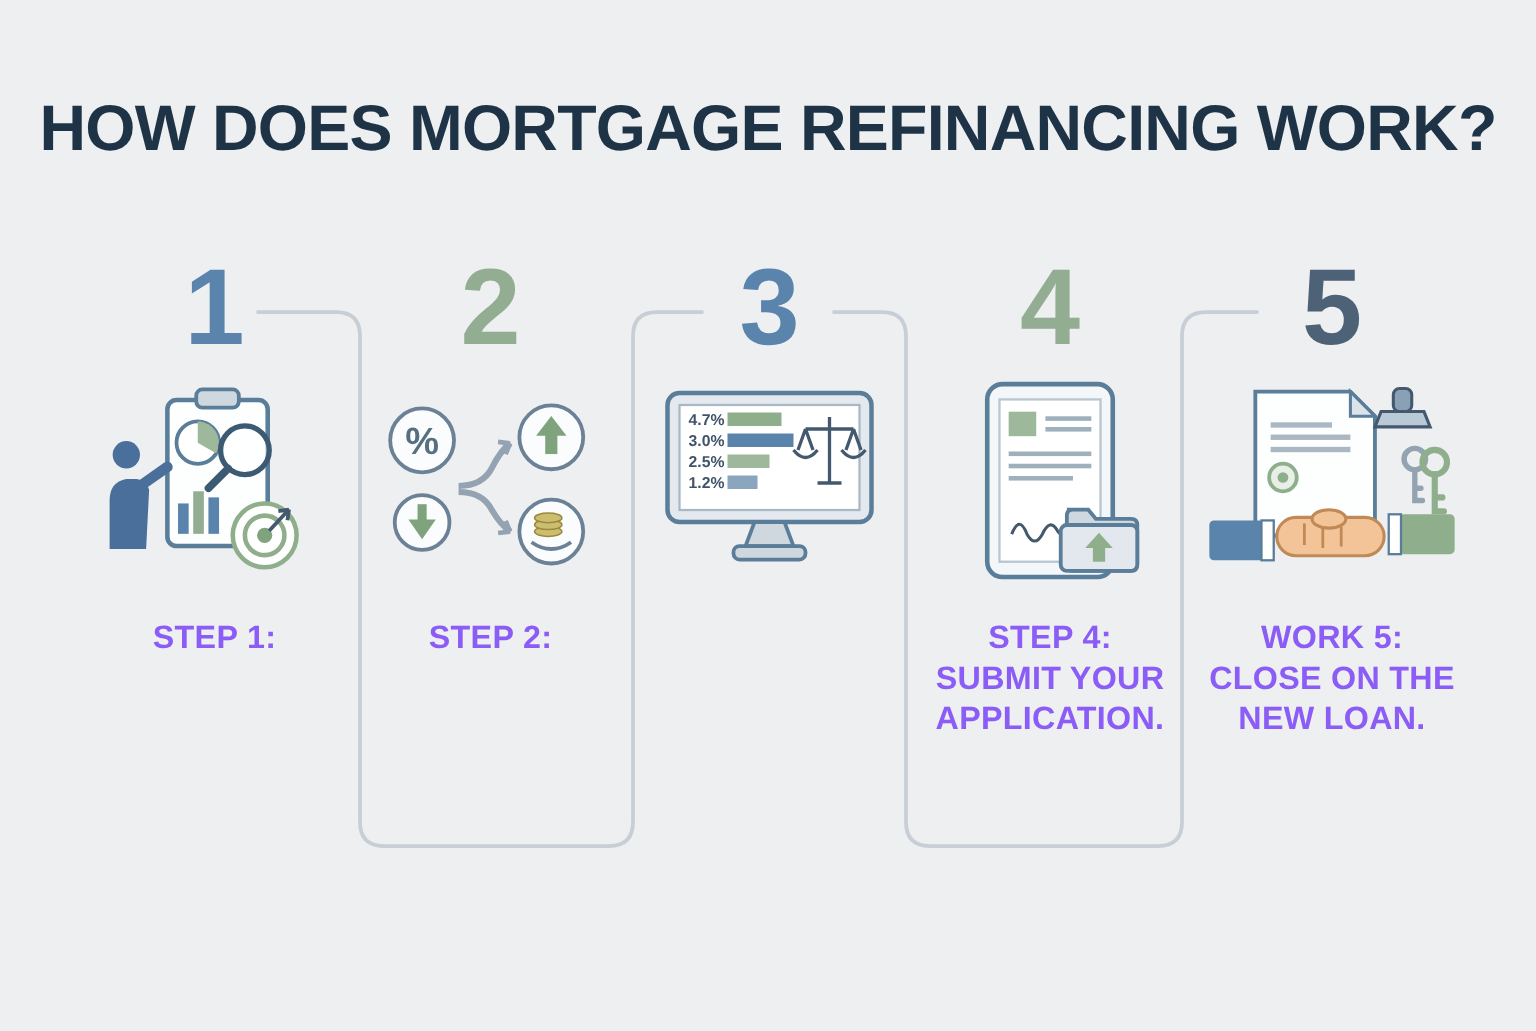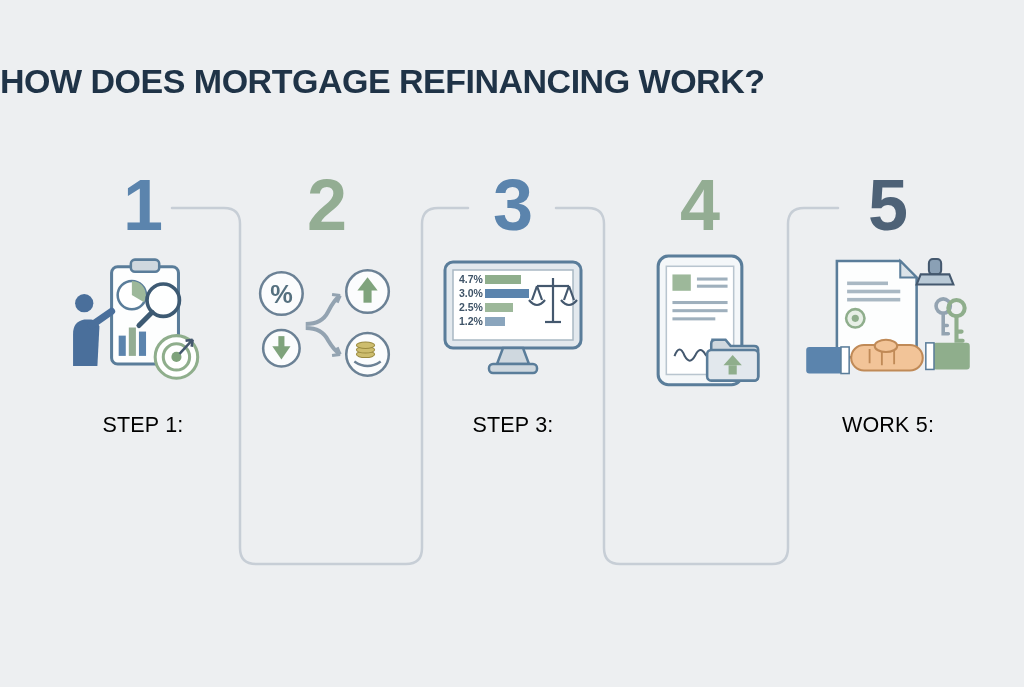--- a/index.html
+++ b/index.html
@@ -5,43 +5,43 @@
   html,body{margin:0;padding:0;}
   body{
     width:1024px;height:687px;
     background:#edeff1;
     font-family:"Liberation Sans","DejaVu Sans",sans-serif;
     position:relative;overflow:hidden;
   }
   .canvas{position:absolute;inset:0;}
   .title{
     position:absolute;top:62px;left:0;width:1024px;
-    text-align:left;
-    font-size:34px;font-weight:bold;letter-spacing:-0.5px;
+    text-align:center;
+    font-size:43px;font-weight:bold;letter-spacing:-0.5px;
     color:#1f3347;
   }
   .connector{position:absolute;inset:0;z-index:0;}
   .col{
     position:absolute;top:162px;width:190px;
     text-align:center;z-index:1;
   }
   .col-1{left:48px;}
   .col-2{left:232px;}
   .col-3{left:418px;}
   .col-4{left:605px;}
   .col-5{left:793px;}
   .num{
     font-size:72px;font-weight:bold;line-height:86px;height:88px;
   }
   .icon{
     height:152px;display:flex;align-items:center;justify-content:center;
   }
   .label{
     margin-top:10px;
-    color:#000000;font-weight:normal;font-size:21.5px;line-height:27px;
+    color:#8b5cf6;font-weight:bold;font-size:21.5px;line-height:27px;
     letter-spacing:0.2px;
   }
   .label .lines{white-space:pre-line;}
 </style>
 </head>
 <body>
 
 <div class="canvas">
 
   <svg class="connector" width="1024" height="687" viewBox="0 0 1024 687">
@@ -118,20 +118,21 @@
         <g>
           <circle cx="115" cy="88" r="21" fill="#fbfcfd" stroke="#6b8195" stroke-width="2.5"></circle>
           <ellipse cx="113" cy="88" rx="9" ry="3.2" fill="#cdbd6e" stroke="#9a8a3f" stroke-width="1"></ellipse>
           <ellipse cx="113" cy="83.5" rx="9" ry="3.2" fill="#cdbd6e" stroke="#9a8a3f" stroke-width="1"></ellipse>
           <ellipse cx="113" cy="79" rx="9" ry="3.2" fill="#cdbd6e" stroke="#9a8a3f" stroke-width="1"></ellipse>
           <path d="M102 95 q13 9 26 0" stroke="#6b8195" stroke-width="2.5" fill="none"></path>
         </g>
       </svg>
     </div>
     <div class="label">
+      <div>STEP 2:</div>
     </div>
   </div>
 
   <div class="col col-3">
     <div class="num" style="color: rgb(91, 132, 173);">3</div>
     <div class="icon">
       <svg width="160" height="140" viewBox="0 0 160 140">
         <g>
           <rect x="12" y="6" width="136" height="86" rx="8" fill="#e3e9ee" stroke="#5a7d9a" stroke-width="3"></rect>
           <rect x="20" y="14" width="120" height="70" fill="#ffffff" stroke="#a9b8c3" stroke-width="1.5"></rect>
@@ -153,21 +154,20 @@
         <g stroke="#44586e" stroke-width="2.2" fill="none">
           <line x1="120" y1="22" x2="120" y2="66"></line>
           <line x1="104" y1="30" x2="136" y2="30"></line>
           <path d="M104 30 L99 44 M104 30 L109 44 M96 44 q8 10 16 0"></path>
           <path d="M136 30 L131 44 M136 30 L141 44 M128 44 q8 10 16 0"></path>
           <line x1="112" y1="66" x2="128" y2="66"></line>
         </g>
       </svg>
     </div>
     <div class="label">
-      <div>STEP 3:</div>
     </div>
   </div>
 
   <div class="col col-4">
     <div class="num" style="color: rgb(147, 173, 147);">4</div>
     <div class="icon">
       <svg width="134" height="148" viewBox="0 0 130 145">
         <g>
           <rect x="24" y="4" width="82" height="126" rx="10" fill="#f4f7f9" stroke="#5a7d9a" stroke-width="3"></rect>
           <rect x="32" y="14" width="66" height="106" fill="#ffffff" stroke="#b9c5cf" stroke-width="1.5"></rect>
@@ -180,20 +180,25 @@
           <path d="M40 102 q5 -13 10 0 q5 9 10 0 q5 -11 10 -2 q5 7 12 -2" stroke="#44586e" stroke-width="2" fill="none"></path>
         </g>
         <g>
           <path d="M76 86 h14 l5 6 h23 q4 0 4 4 v26 q0 4 -4 4 h-38 q-4 0 -4 -4 v-32 q0 -4 4 -4 z" fill="#cfd8df" stroke="#5a7d9a" stroke-width="2.5"></path>
           <rect x="72" y="96" width="50" height="30" rx="4" fill="#e2e8ed" stroke="#5a7d9a" stroke-width="2.5"></rect>
           <path d="M97 101 L106 111 L88 111 Z" fill="#8fae8c"></path>
           <rect x="93" y="111" width="8" height="9" fill="#8fae8c"></rect>
         </g>
       </svg>
     </div>
+    <div class="label">
+      <div>STEP 4:</div>
+      <div class="lines">SUBMIT YOUR
+APPLICATION.</div>
+    </div>
   </div>
 
   <div class="col col-5">
     <div class="num" style="color: rgb(78, 98, 119);">5</div>
     <div class="icon">
       <svg width="164" height="138" viewBox="0 0 160 135">
         <g>
           <path d="M30 4 h62 l16 16 v78 h-78 z" fill="#fdfefe" stroke="#5a7d9a" stroke-width="2.5"></path>
           <path d="M92 4 l16 16 h-16 z" fill="#dbe3e9" stroke="#5a7d9a" stroke-width="2"></path>
           <rect x="40" y="24" width="40" height="3.5" fill="#a9b8c3"></rect>
@@ -218,16 +223,18 @@
           <rect x="124" y="84" width="36" height="26" rx="3" fill="#8fae8c"></rect>
           <rect x="117" y="84" width="8" height="26" fill="#ffffff" stroke="#5a7d9a" stroke-width="1.5"></rect>
           <rect x="44" y="86" width="70" height="25" rx="12.5" fill="#f2c498" stroke="#c08a57" stroke-width="2"></rect>
           <ellipse cx="78" cy="87" rx="11" ry="6" fill="#f2c498" stroke="#c08a57" stroke-width="2"></ellipse>
           <path d="M62 90 v14 M74 92 v14 M86 92 v13" stroke="#c08a57" stroke-width="1.8" fill="none"></path>
         </g>
       </svg>
     </div>
     <div class="label">
       <div>WORK 5:</div>
+      <div class="lines">CLOSE ON THE
+NEW LOAN.</div>
     </div>
   </div>
 
 </div>
 
 </body></html>

